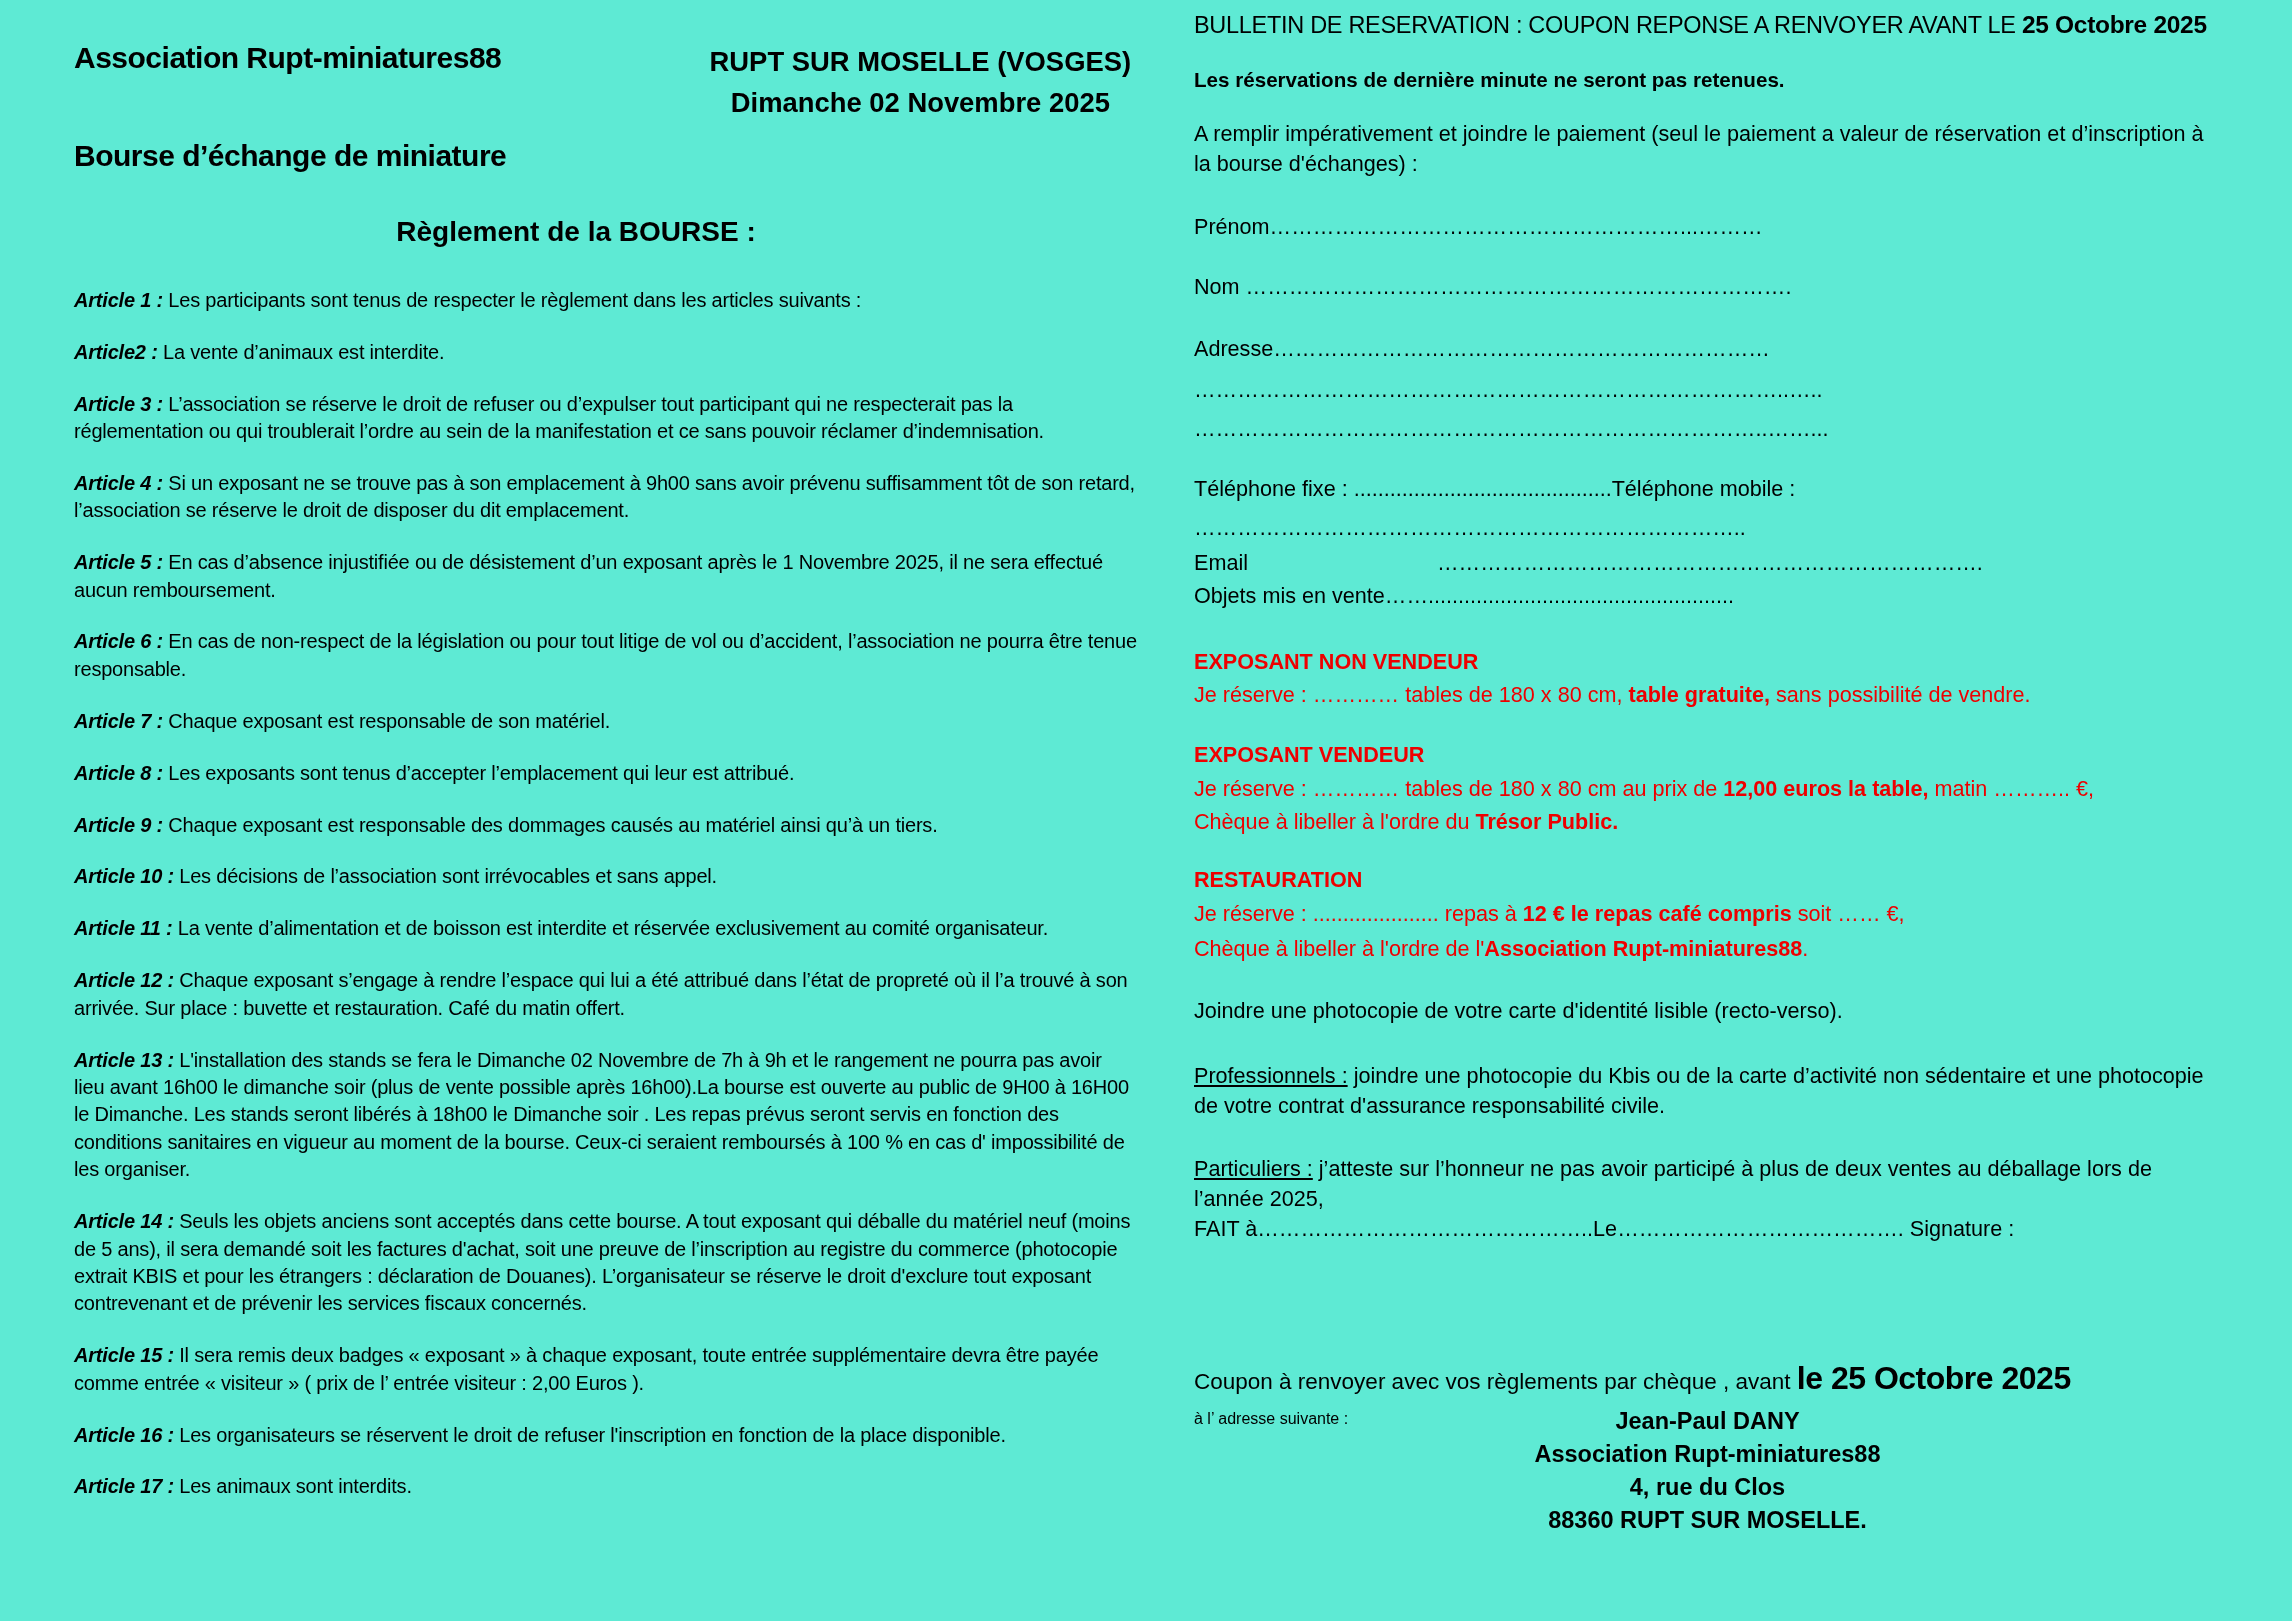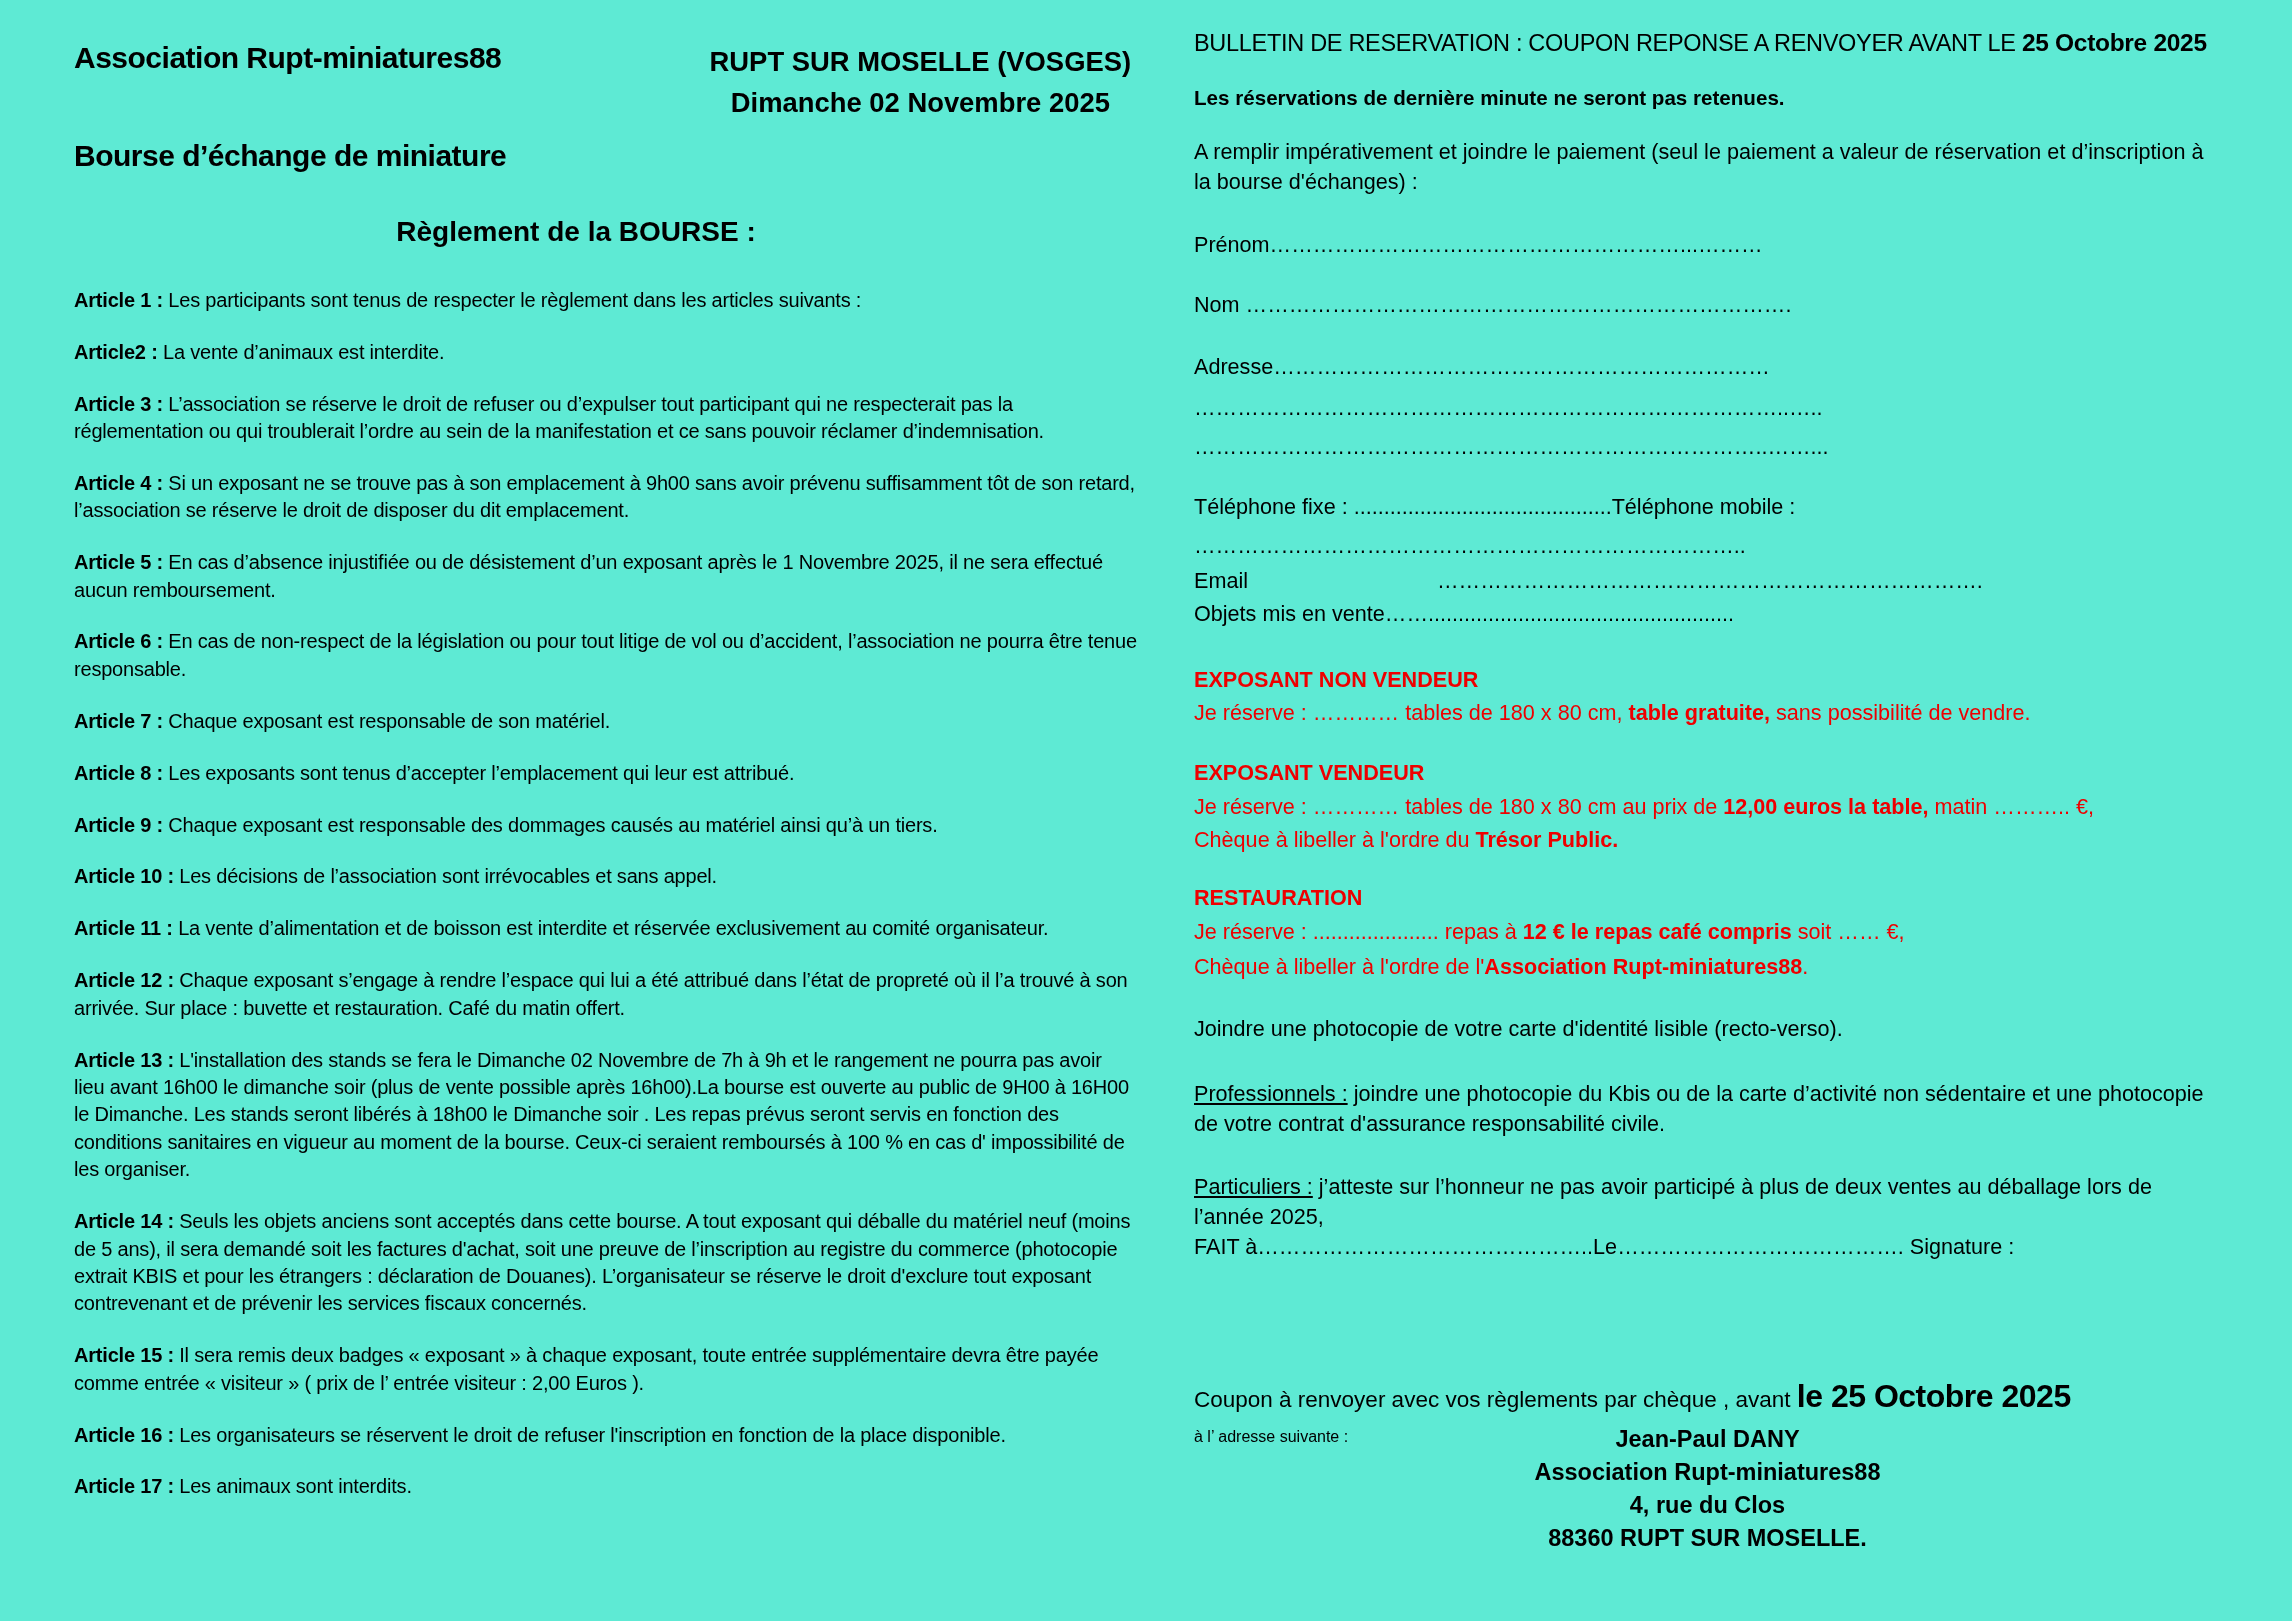--- a/index.html
+++ b/index.html
@@ -12,24 +12,24 @@
   .page { position: relative; width: 2293px; height: 1621px; background: #5eead4; overflow: hidden; padding-left: 24px; }
 
   
   .col-left { position: absolute; left: 74px; top: 41px; width: 1063px; }
   .head-row { display: flex; justify-content: space-between; align-items: flex-start; }
   .assoc { font-size: 30px; font-weight: 700; letter-spacing: -0.5px; white-space: nowrap; }
   .place-date { text-align: center; font-weight: 700; font-size: 27.4px; line-height: 41px; padding-right: 5.9px; white-space: nowrap; }
   .subtitle { font-size: 30px; font-weight: 700; letter-spacing: -0.5px; margin-top: 15.7px; }
   .rules-title { text-align: center; font-size: 28px; font-weight: 700; margin: 43px 59px 39px 0; }
   .article { font-size: 20px; line-height: 27.4px; margin: 0 0 24.5px; letter-spacing: -0.2px; }
-  .article b { font-weight: 700; }
+  .article b { font-weight: 700; font-style: italic; }
 
   
-  .col-right { position: absolute; left: 1194px; top: 29px; width: 1027px; }
+  .col-right { position: absolute; left: 1194px; top: 11px; width: 1027px; }
   .res-header { font-size: 23.5px; letter-spacing: -0.3px; }
   .res-header b { font-size: 24.5px; }
   .notice { font-weight: 700; font-size: 20.6px; }
   .intro { font-size: 21.6px; line-height: 30px; }
   .fl { font-size: 21.6px; line-height: 29px; }
   .email-label { display: inline-block; width: 243px; }
   .red { color: #ee0000; }
   .sec-title { font-weight: 700; font-size: 21.6px; }
   .ul { text-decoration: underline; }
   .body-p { font-size: 21.6px; line-height: 30px; }

